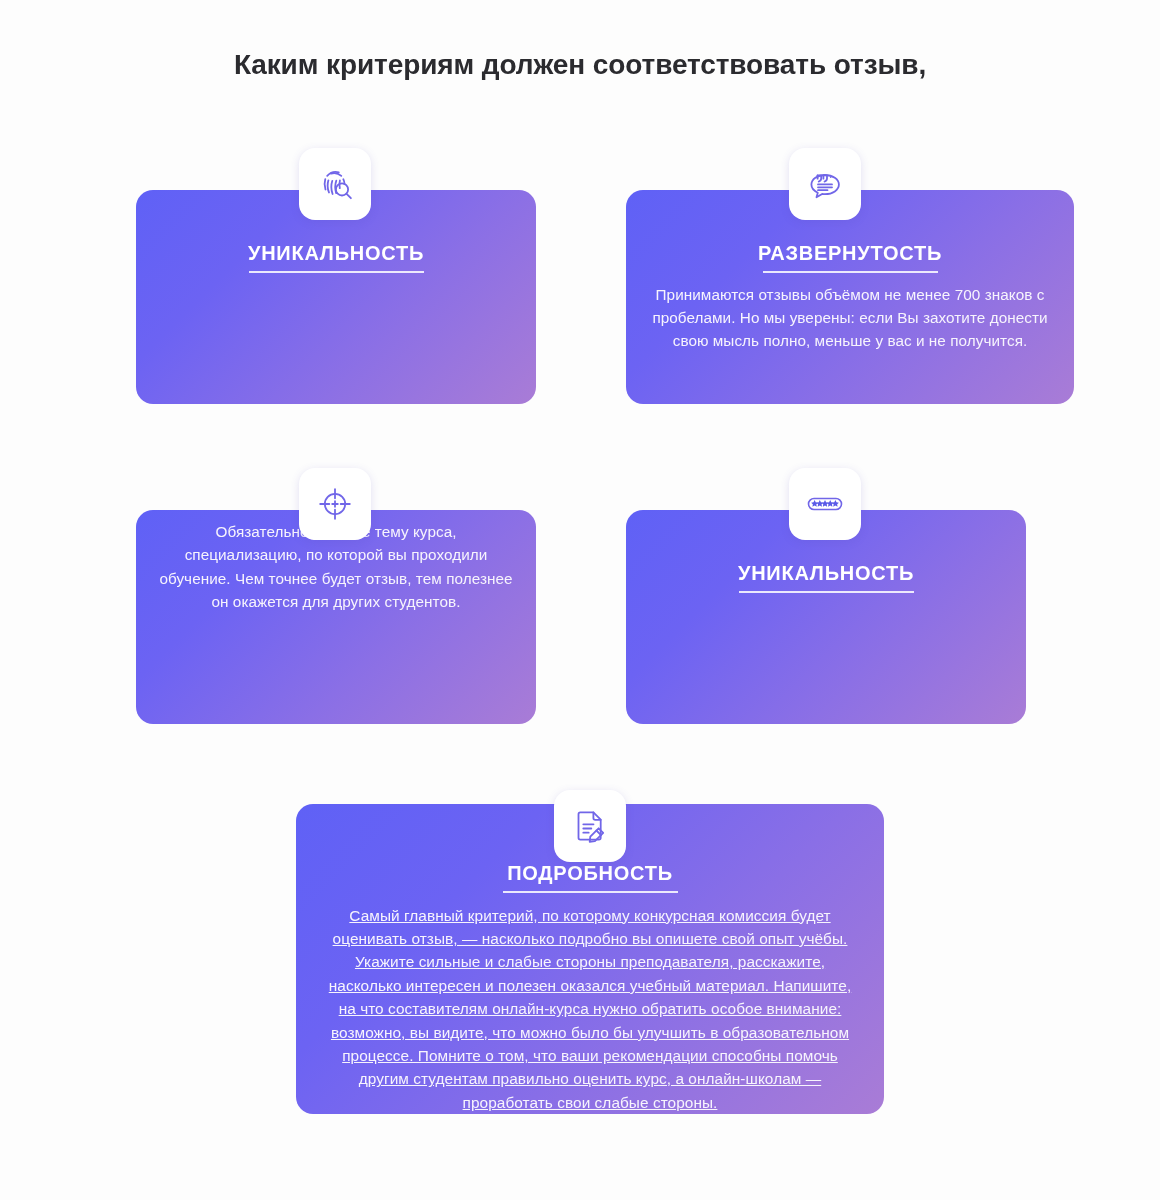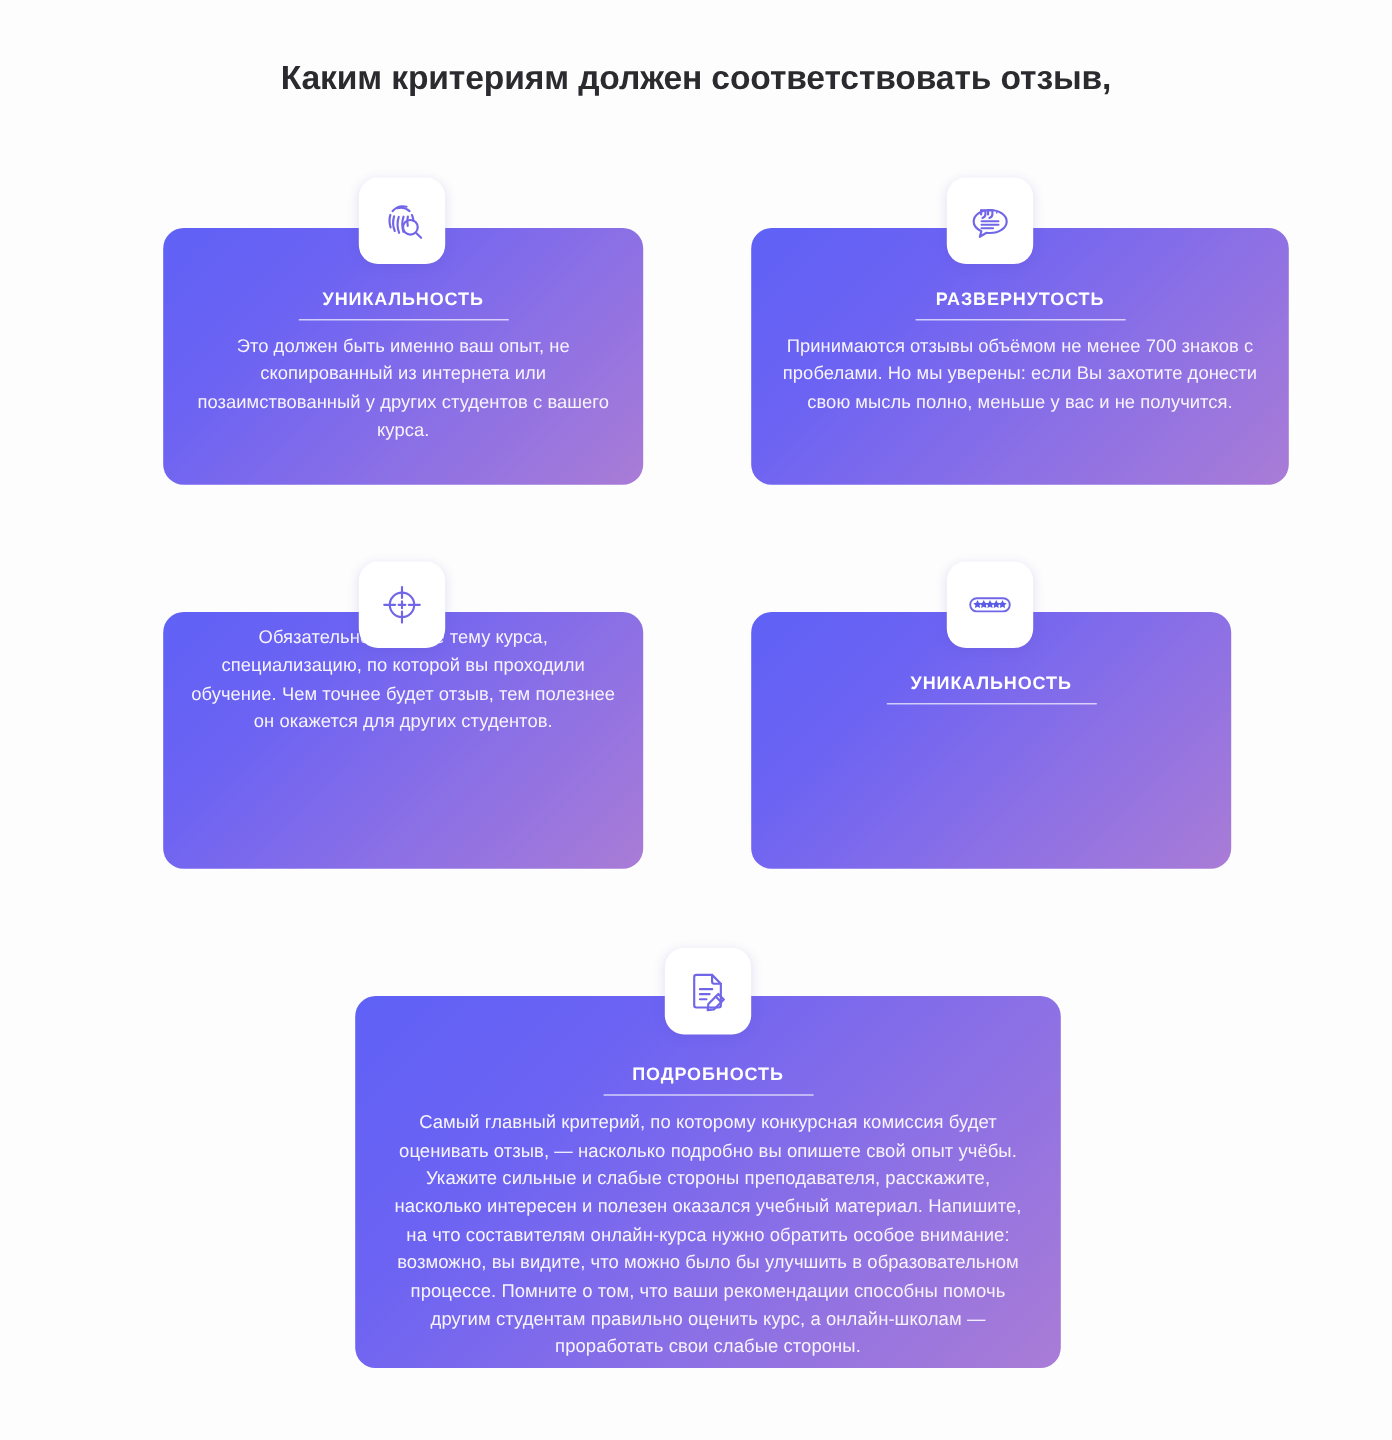--- a/index.html
+++ b/index.html
@@ -38,21 +38,21 @@
     position: absolute;
     border-radius: 17px;
     background: linear-gradient(135deg, #5f61f6 0%, #6c63f3 28%, #8a6fe6 62%, #a97cd6 100%);
     box-sizing: border-box;
     padding: 0 22px;
   }
   .card-1 { left: 136px; top: 190px;  width: 400px; height: 214px; }
   .card-2 { left: 626px; top: 190px;  width: 448px; height: 214px; }
   .card-3 { left: 136px; top: 510px;  width: 400px; height: 214px; }
   .card-4 { left: 626px; top: 510px;  width: 400px; height: 214px; }
-  .card-5 { left: 296px; top: 830px;  width: 588px; height: 310px; padding: 0 30px; }
+  .card-5 { left: 296px; top: 804px;  width: 588px; height: 310px; padding: 0 30px; }
 
   
   .icon-tile {
     position: absolute;
     width: 72px;
     height: 72px;
     border-radius: 16px;
     background: #ffffff;
     box-shadow: 0 2px 9px rgba(90, 80, 190, 0.17);
     display: flex;
@@ -67,21 +67,21 @@
   .tile-5 { left: 554px; top: 790px; }
   .icon-tile svg { display: block; }
 
   
   .card-title {
     position: relative;
     margin: 0;
     padding-top: 52px;
     text-align: center;
     color: #ffffff;
-    font-size: 15px;
+    font-size: 20px;
     font-weight: bold;
     letter-spacing: 0.75px;
     line-height: 1.1;
   }
   .card-5 .card-title { padding-top: 58px; }
   .title-underline {
     display: block;
     width: 175px;
     height: 1.6px;
     margin: 7px auto 0;
@@ -92,20 +92,21 @@
     text-align: center;
     color: #f7f4fd;
     font-size: 15.3px;
     line-height: 1.52;
     letter-spacing: 0.05px;
   }
   .card-5 .card-body {
     margin-top: 11px;
     font-size: 15.4px;
     line-height: 1.52;
+    text-decoration: underline;
   }
 </style>
 </head>
 <body>
 
 <h1 class="page-title">
   <span class="line">Каким критериям должен соответствовать отзыв,</span>
 </h1>
 
 <div class="icon-tile tile-1">
@@ -122,21 +123,20 @@
       <circle cx="29" cy="27.4" r="6.1"></circle>
       <path d="M33.6 31.9l4.3 4.3"></path>
     </svg>
   </span>
 </div>
 <div class="card card-1">
   <div class="card-title">
     <span>УНИКАЛЬНОСТЬ</span>
     <span class="title-underline"></span>
   </div>
-  <p class="card-body">Это должен быть именно ваш опыт, не скопированный из интернета или позаимствованный у других студентов с вашего курса.</p>
 </div>
 
 <div class="icon-tile tile-2">
   <span>
     <svg width="44" height="44" viewBox="0 0 44 44" fill="none" stroke="#7166e8" stroke-width="1.8" stroke-linecap="round" stroke-linejoin="round">
       <path d="M22 13c7.7 0 13.9 4.3 13.9 9.6 0 5.3-6.2 9.6-13.9 9.6-1 0-2-.1-2.9-.2l-5.6 3.3 1.3-4.6c-3.9-1.8-6.4-4.8-6.4-8.1C8.4 17.3 14.4 13 22 13z"></path>
       <path d="M14.6 13.3h3.6v3.3c0 1.5-1.1 2.6-2.5 3"></path>
       <path d="M14.6 13.3v3.4"></path>
       <path d="M20.4 13.3H24v3.3c0 1.5-1.1 2.6-2.5 3"></path>
       <path d="M20.4 13.3v3.4"></path>

